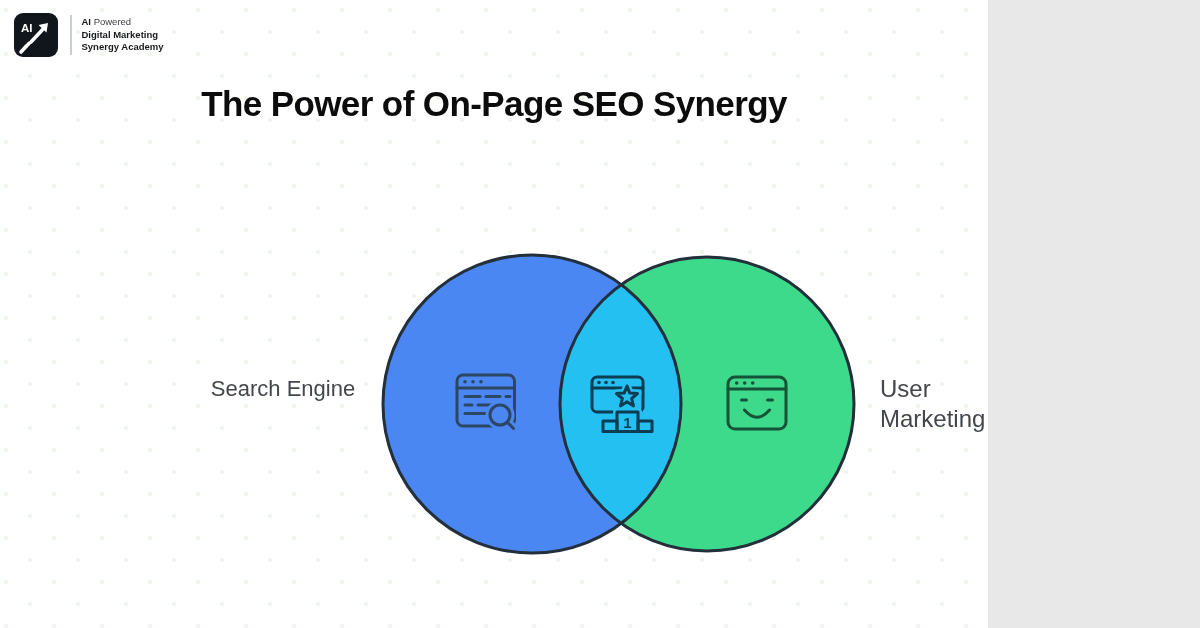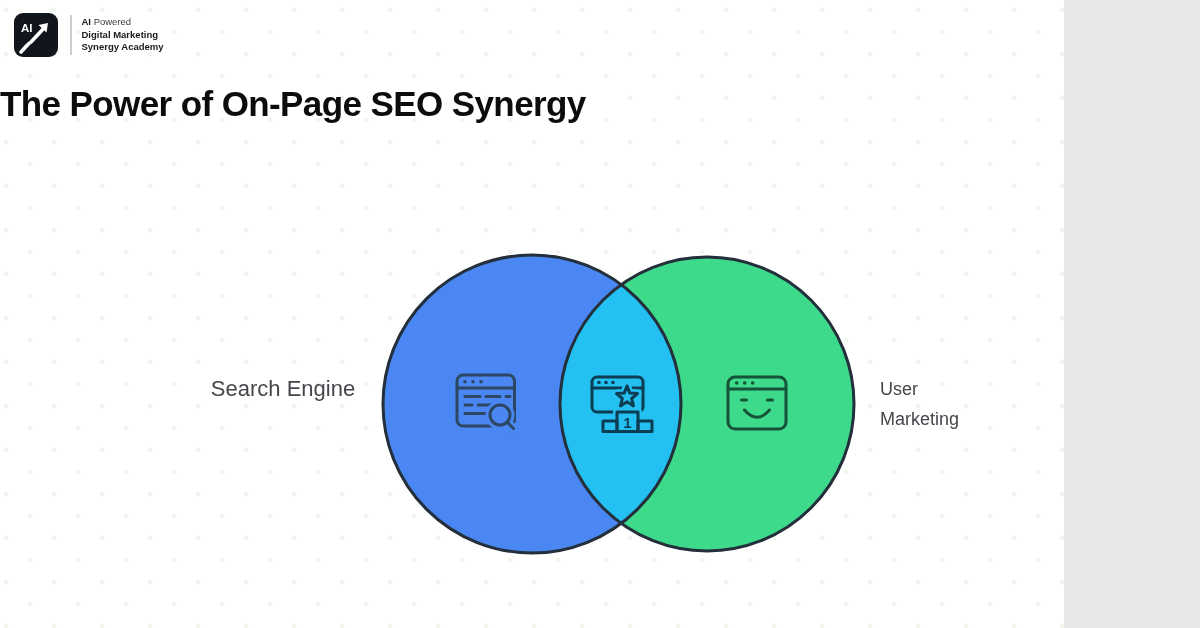--- a/index.html
+++ b/index.html
@@ -1,55 +1,55 @@
 <!DOCTYPE html>
 <html><head>
 <meta charset="utf-8">
 <style>
   html,body{margin:0;padding:0;background:#e8e8e8;}
   .canvas{
-    position:relative;width:1064px;height:628px;background:#ffffff;
+    position:relative;width:988px;height:628px;background:#ffffff;
     overflow:hidden;font-family:"Liberation Sans",sans-serif;
     background-image:
       radial-gradient(circle,#f0f5ee 2px,rgba(255,255,255,0) 2.6px),
       radial-gradient(circle,#f0f5ee 2px,rgba(255,255,255,0) 2.6px);
     background-size:48px 44px,48px 44px;
     background-position:6px 10px,30px 32px;
   }
 
   
   .logo{position:absolute;left:14px;top:13px;display:flex;align-items:center;}
   .logo-badge{width:44px;height:44px;background:#10161b;border-radius:9px;position:relative;flex:0 0 auto;}
   .logo-badge svg{position:absolute;left:0;top:0;}
   .logo-divider{width:1.5px;height:40px;background:#c9cdcf;margin-left:12px;}
   .logo-text{margin-left:10px;color:#17191c;font-size:9.5px;line-height:12.5px;white-space:nowrap;}
   .logo-text .l1 b{font-weight:700;}
   .logo-text .l1 span{font-weight:400;color:#3a3d40;}
   .logo-text .l2,.logo-text .l3{font-weight:700;}
 
   
   .title{
-    position:absolute;top:84px;left:0;width:100%;
+    position:absolute;top:84px;left:0;width:100%;text-align:center;
     font-size:35px;font-weight:700;color:#0c0c0d;letter-spacing:-0.6px;
   }
 
   
   .venn-svg{position:absolute;left:0;top:0;}
 
   .overlap-label{
     position:absolute;top:211px;left:622px;transform:translateX(-50%);
     font-size:22px;color:#4b4b4d;white-space:nowrap;
   }
   .label-left{
     position:absolute;top:374px;left:283px;transform:translateX(-50%);
     text-align:left;font-size:22px;line-height:30px;color:#43464a;white-space:nowrap;
   }
   .label-right{
     position:absolute;top:374px;left:880px;
-    text-align:left;font-size:18px;line-height:30px;color:#43464a;white-space:nowrap;
+    text-align:left;font-size:24px;line-height:30px;color:#43464a;white-space:nowrap;
   }
 
   .icon{position:absolute;width:68px;height:68px;}
   .icon-left{left:450px;top:366px;}
   .icon-center{left:588px;top:366px;}
   .icon-right{left:723px;top:365px;}
 
   .stroke{fill:none;stroke-width:3;stroke-linecap:round;stroke-linejoin:round;}
   .icon-left  .stroke{stroke:#2c4764;}
   .icon-left  .dot{fill:#2c4764;}

